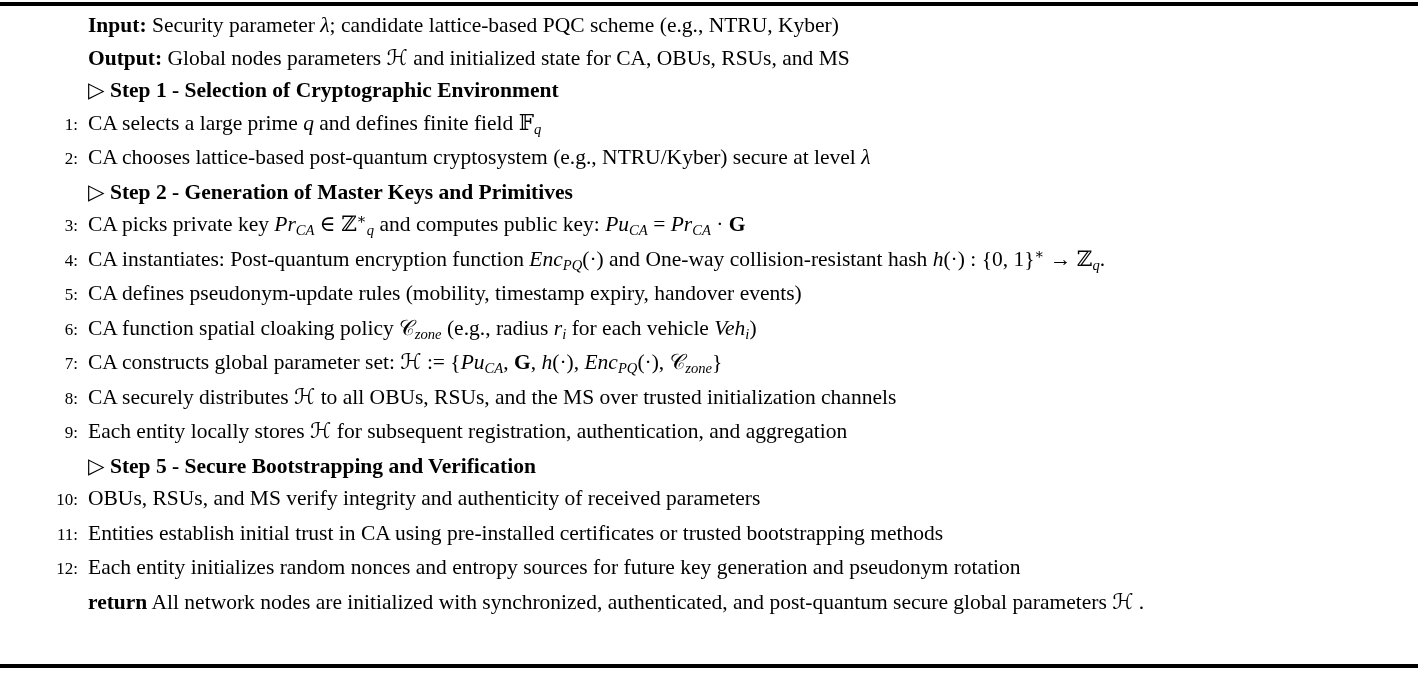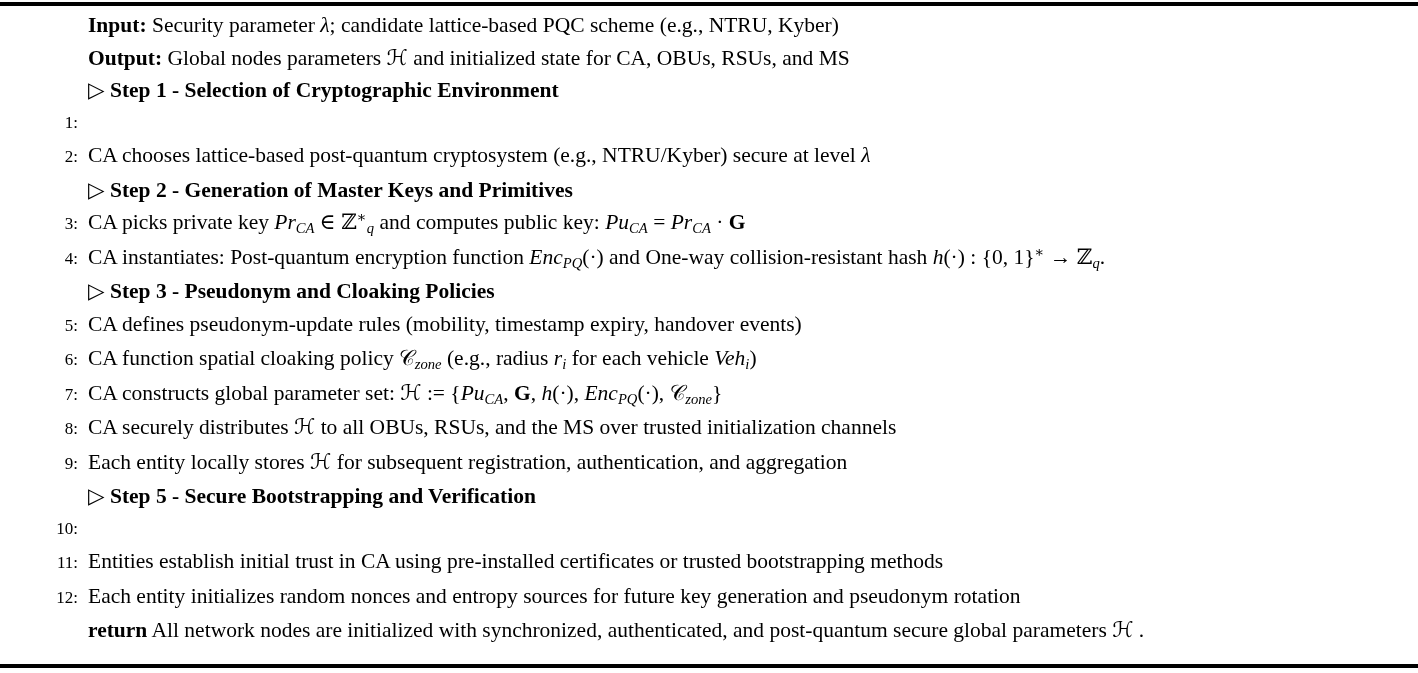--- a/index.html
+++ b/index.html
@@ -81,40 +81,37 @@
       <div class="line">
         <span class="num"></span>
         <span class="content"><span class="b">Output:</span><span> Global nodes parameters </span><span class="cal">ℋ</span><span> and initialized state for CA, OBUs, RSUs, and MS</span></span>
       </div>
       <div class="line">
         <span class="num"></span>
         <span class="content"><span>▷ </span><span class="b">Step 1 - Selection of Cryptographic Environment</span></span>
       </div>
       <div class="line">
         <span class="num">1:</span>
+        <span class="content"><span>CA selects a large prime </span><span class="i">q</span><span> and defines finite field </span><span class="cal">𝔽</span><span class="subi">q</span></span>
       </div>
       <div class="line">
         <span class="num">2:</span>
         <span class="content"><span>CA chooses lattice-based post-quantum cryptosystem (e.g., NTRU/Kyber) secure at level </span><span class="i">λ</span></span>
       </div>
       <div class="line">
         <span class="num"></span>
         <span class="content"><span>▷ </span><span class="b">Step 2 - Generation of Master Keys and Primitives</span></span>
       </div>
       <div class="line">
         <span class="num">3:</span>
         <span class="content"><span>CA picks private key </span><span class="i">Pr</span><span class="subi">CA</span><span> ∈ </span><span class="cal">ℤ</span><span class="sup">∗</span><span class="subi">q</span><span> and computes public key: </span><span class="i">Pu</span><span class="subi">CA</span><span> = </span><span class="i">Pr</span><span class="subi">CA</span><span> · </span><span class="b">G</span></span>
       </div>
       <div class="line">
         <span class="num">4:</span>
         <span class="content"><span>CA instantiates: Post-quantum encryption function </span><span class="i">Enc</span><span class="subi">PQ</span><span>(·) and One-way collision-resistant hash </span><span class="i">h</span><span>(·) : {0, 1}</span><span class="sup">∗</span><span> → </span><span class="cal">ℤ</span><span class="subi">q</span><span>.</span></span>
-      </div>
-      <div class="line">
-        <span class="num"></span>
-        <span class="content"><span>▷ </span><span class="b">Step 3 - Pseudonym and Cloaking Policies</span></span>
       </div>
       <div class="line">
         <span class="num">5:</span>
         <span class="content"><span>CA defines pseudonym-update rules (mobility, timestamp expiry, handover events)</span></span>
       </div>
       <div class="line">
         <span class="num">6:</span>
         <span class="content"><span>CA function spatial cloaking policy </span><span class="cal">𝒞</span><span class="subi">zone</span><span> (e.g., radius </span><span class="i">r</span><span class="subi">i</span><span> for each vehicle </span><span class="i">Veh</span><span class="subi">i</span><span>)</span></span>
       </div>
       <div class="line">
@@ -128,20 +125,21 @@
       <div class="line">
         <span class="num">9:</span>
         <span class="content"><span>Each entity locally stores </span><span class="cal">ℋ</span><span> for subsequent registration, authentication, and aggregation</span></span>
       </div>
       <div class="line">
         <span class="num"></span>
         <span class="content"><span>▷ </span><span class="b">Step 5 - Secure Bootstrapping and Verification</span></span>
       </div>
       <div class="line">
         <span class="num">10:</span>
+        <span class="content"><span>OBUs, RSUs, and MS verify integrity and authenticity of received parameters</span></span>
       </div>
       <div class="line">
         <span class="num">11:</span>
         <span class="content"><span>Entities establish initial trust in CA using pre-installed certificates or trusted bootstrapping methods</span></span>
       </div>
       <div class="line">
         <span class="num">12:</span>
         <span class="content"><span>Each entity initializes random nonces and entropy sources for future key generation and pseudonym rotation</span></span>
       </div>
       <div class="line">

